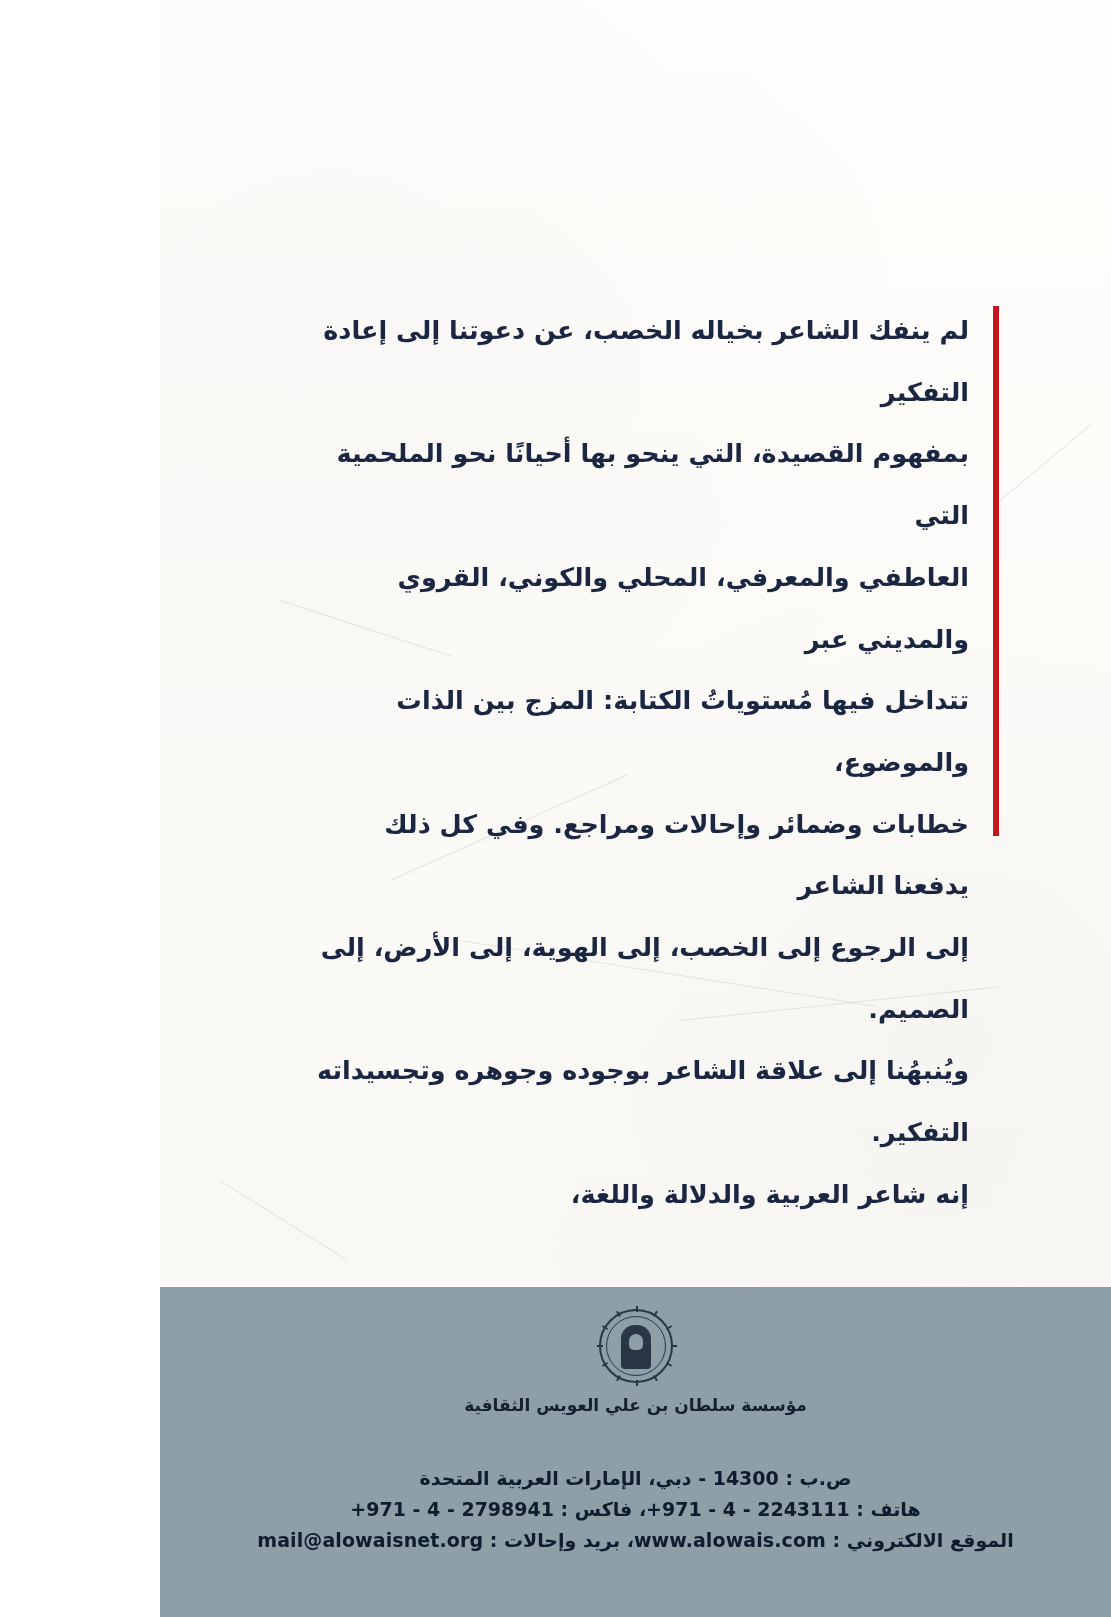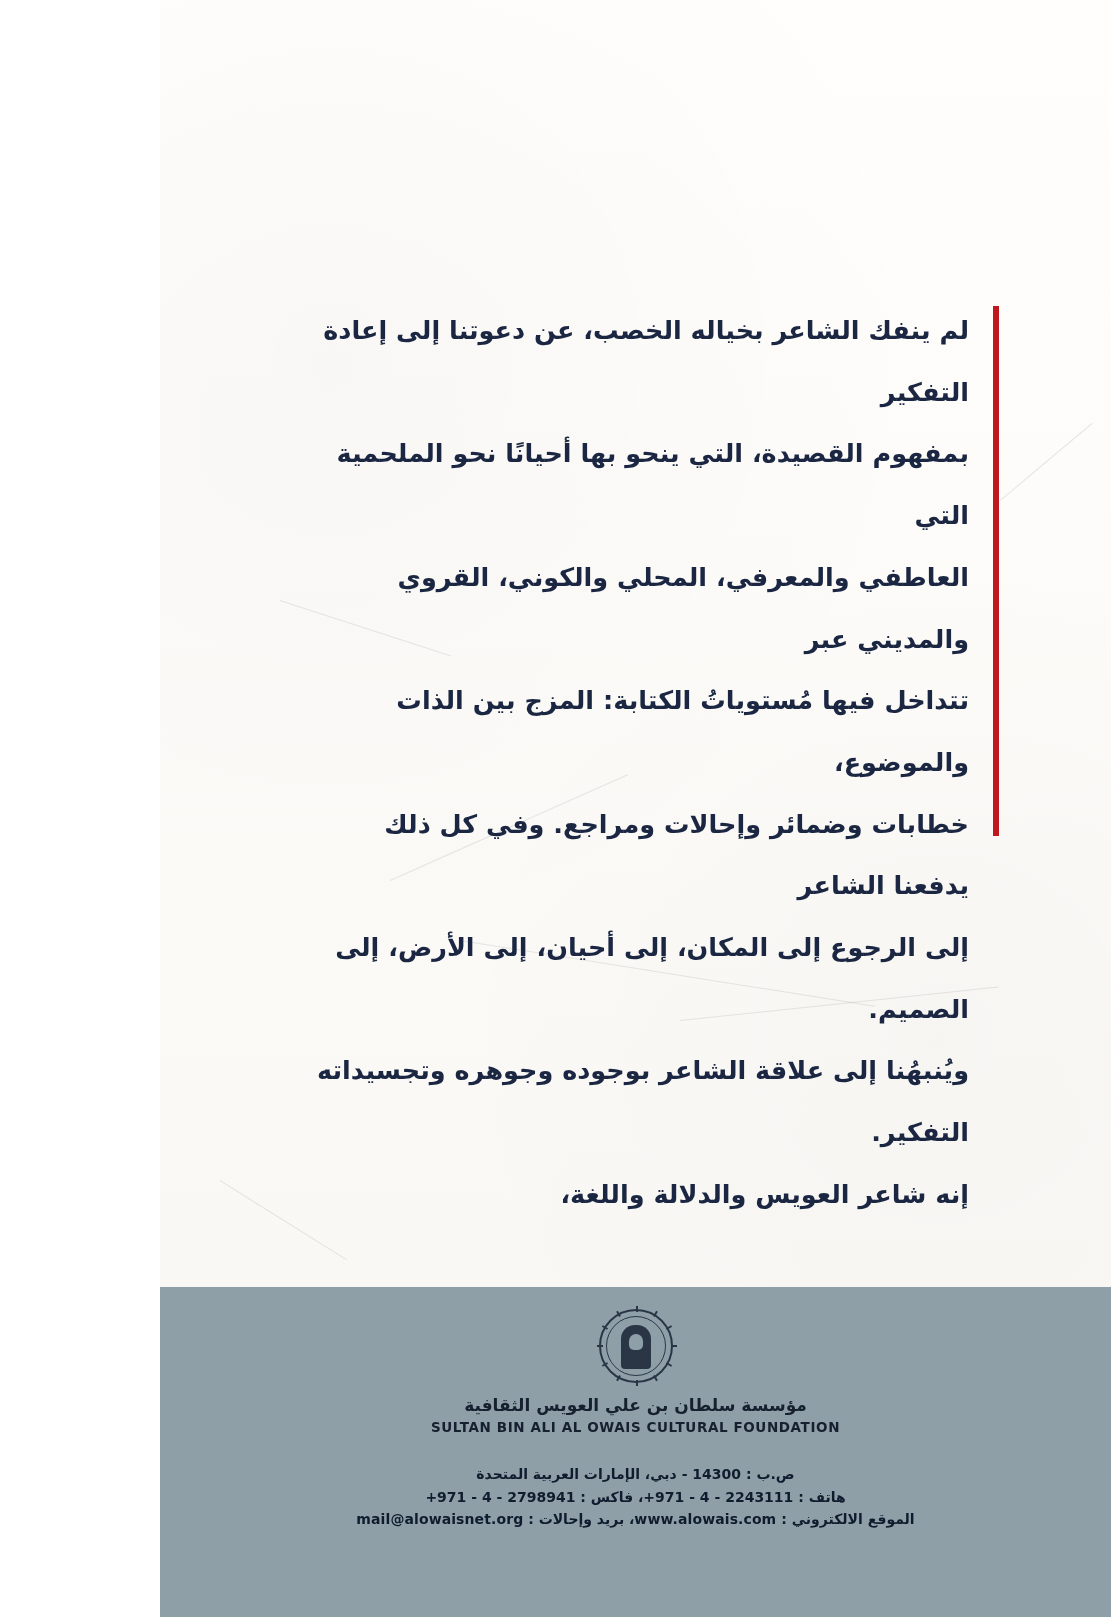--- a/index.html
+++ b/index.html
@@ -169,21 +169,21 @@
   }
 
   .contact {
     position: absolute;
     top: 176px;
     left: 0;
     right: 0;
     direction: rtl;
   }
   .contact-line {
-    font-size: 14px;
+    font-size: 19px;
     font-weight: 700;
     color: #101c2e;
     line-height: 1.62;
     letter-spacing: 0.1px;
   }
 </style>
 </head>
 <body>
 
 <div class="page">
@@ -198,23 +198,23 @@
   <div class="scuff" style="left:840px; top:500px; width:120px; height:1px; transform:rotate(-40deg);"></div>
 
   <div class="blurb-area">
     <div class="blurb-rule"></div>
     <div class="blurb-text">
       <p>لم ينفك الشاعر بخياله الخصب، عن دعوتنا إلى إعادة التفكير</p>
       <p>بمفهوم القصيدة، التي ينحو بها أحيانًا  نحو الملحمية التي</p>
       <p>العاطفي والمعرفي، المحلي والكوني، القروي والمديني عبر</p>
       <p>تتداخل فيها مُستوياتُ الكتابة: المزج بين الذات والموضوع،</p>
       <p>خطابات وضمائر وإحالات ومراجع. وفي كل ذلك يدفعنا الشاعر</p>
-      <p>إلى الرجوع إلى المكان، إلى أحيان، إلى الأرض، إلى الصميم.</p>
+      <p>إلى الرجوع إلى الخصب، إلى الهوية، إلى الأرض، إلى الصميم.</p>
       <p>ويُنبهُنا  إلى علاقة الشاعر بوجوده وجوهره وتجسيداته التفكير.</p>
-      <p>إنه شاعر العويس والدلالة واللغة،</p>
+      <p>إنه شاعر العربية والدلالة واللغة،</p>
     </div>
   </div>
 
   <div class="footer">
     <div class="footer-inner">
 
       <div class="logo-wrap">
         <div class="logo-mark">
           <div class="ring"></div>
           <div class="ring inner"></div>
@@ -228,21 +228,20 @@
           <div class="tick" style="transform:rotate(180deg)"></div>
           <div class="tick" style="transform:rotate(210deg)"></div>
           <div class="tick" style="transform:rotate(240deg)"></div>
           <div class="tick" style="transform:rotate(270deg)"></div>
           <div class="tick" style="transform:rotate(300deg)"></div>
           <div class="tick" style="transform:rotate(330deg)"></div>
         </div>
       </div>
 
       <div class="org-ar">مؤسسة سلطان بن علي العويس الثقافية</div>
-      <div class="org-en">SULTAN BIN ALI AL OWAIS CULTURAL FOUNDATION</div>
 
       <div class="contact">
         <div class="contact-line">ص.ب : 14300 - دبي، الإمارات العربية المتحدة</div>
         <div class="contact-line">هاتف : 2243111 - 4 - 971+، فاكس : 2798941 - 4 - 971+</div>
         <div class="contact-line">الموقع الالكتروني : www.alowais.com، بريد وإحالات : mail@alowaisnet.org</div>
       </div>
 
     </div>
   </div>
 

